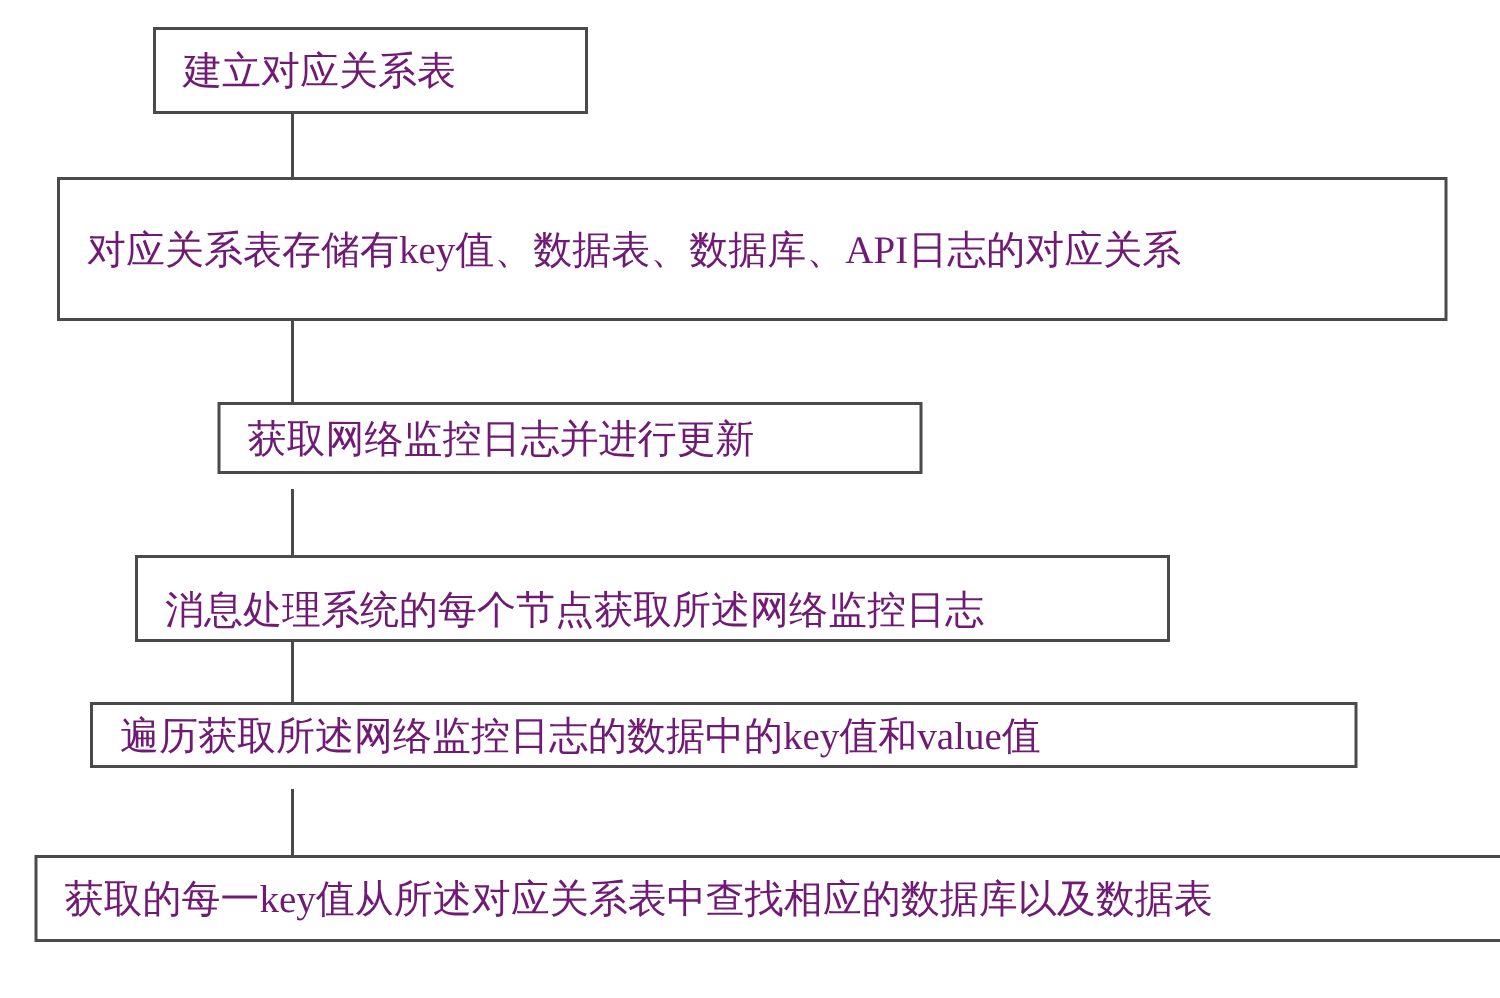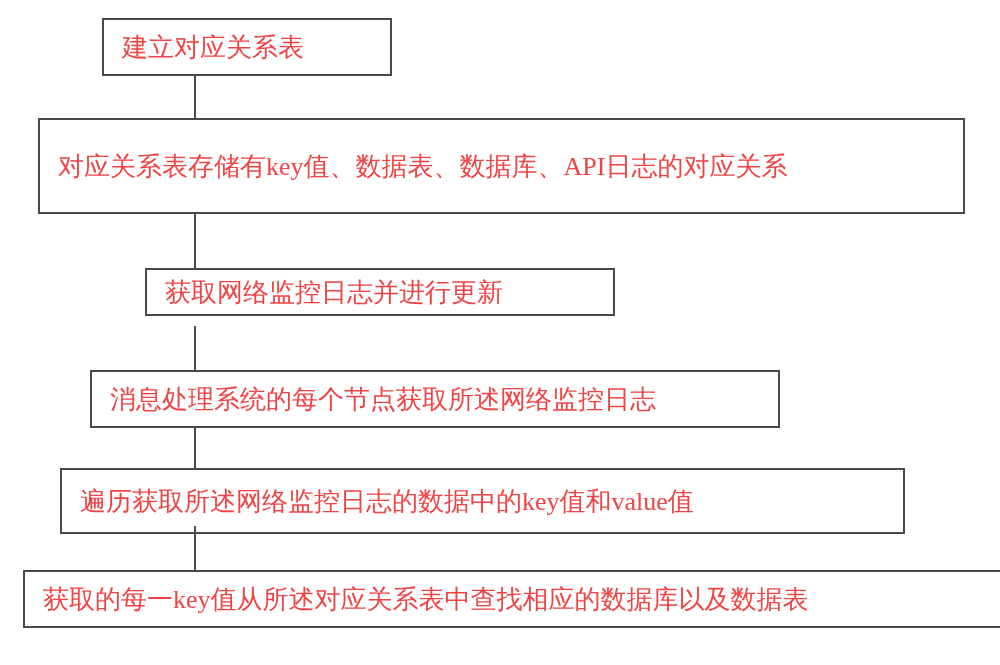--- a/index.html
+++ b/index.html
@@ -20,21 +20,21 @@
       height: 100%;
     }
     .box {
       position: absolute;
       border: 2px solid #4a4a4a;
       background: #ffffff;
       display: flex;
       align-items: center;
       padding: 0 18px;
       font-size: 26px;
-      color: #ef4444;
+      color: #701a75;
       line-height: 1.5;
     }
     .connector {
       position: absolute;
       background: #4a4a4a;
       width: 2px;
     }
     
     .box1 {
       left: 102px;
@@ -55,27 +55,28 @@
       top: 268px;
       width: 470px;
       height: 48px;
     }
     
     .box4 {
       left: 90px;
       top: 370px;
       width: 690px;
       height: 58px;
+      align-items: flex-end;
     }
     
     .box5 {
       left: 60px;
       top: 468px;
       width: 845px;
-      height: 66px;
+      height: 44px;
     }
     
     .box6 {
       left: 23px;
       top: 570px;
       width: 980px;
       height: 58px;
     }
     
     .c1 { left: 194px; top: 76px; height: 42px; }

